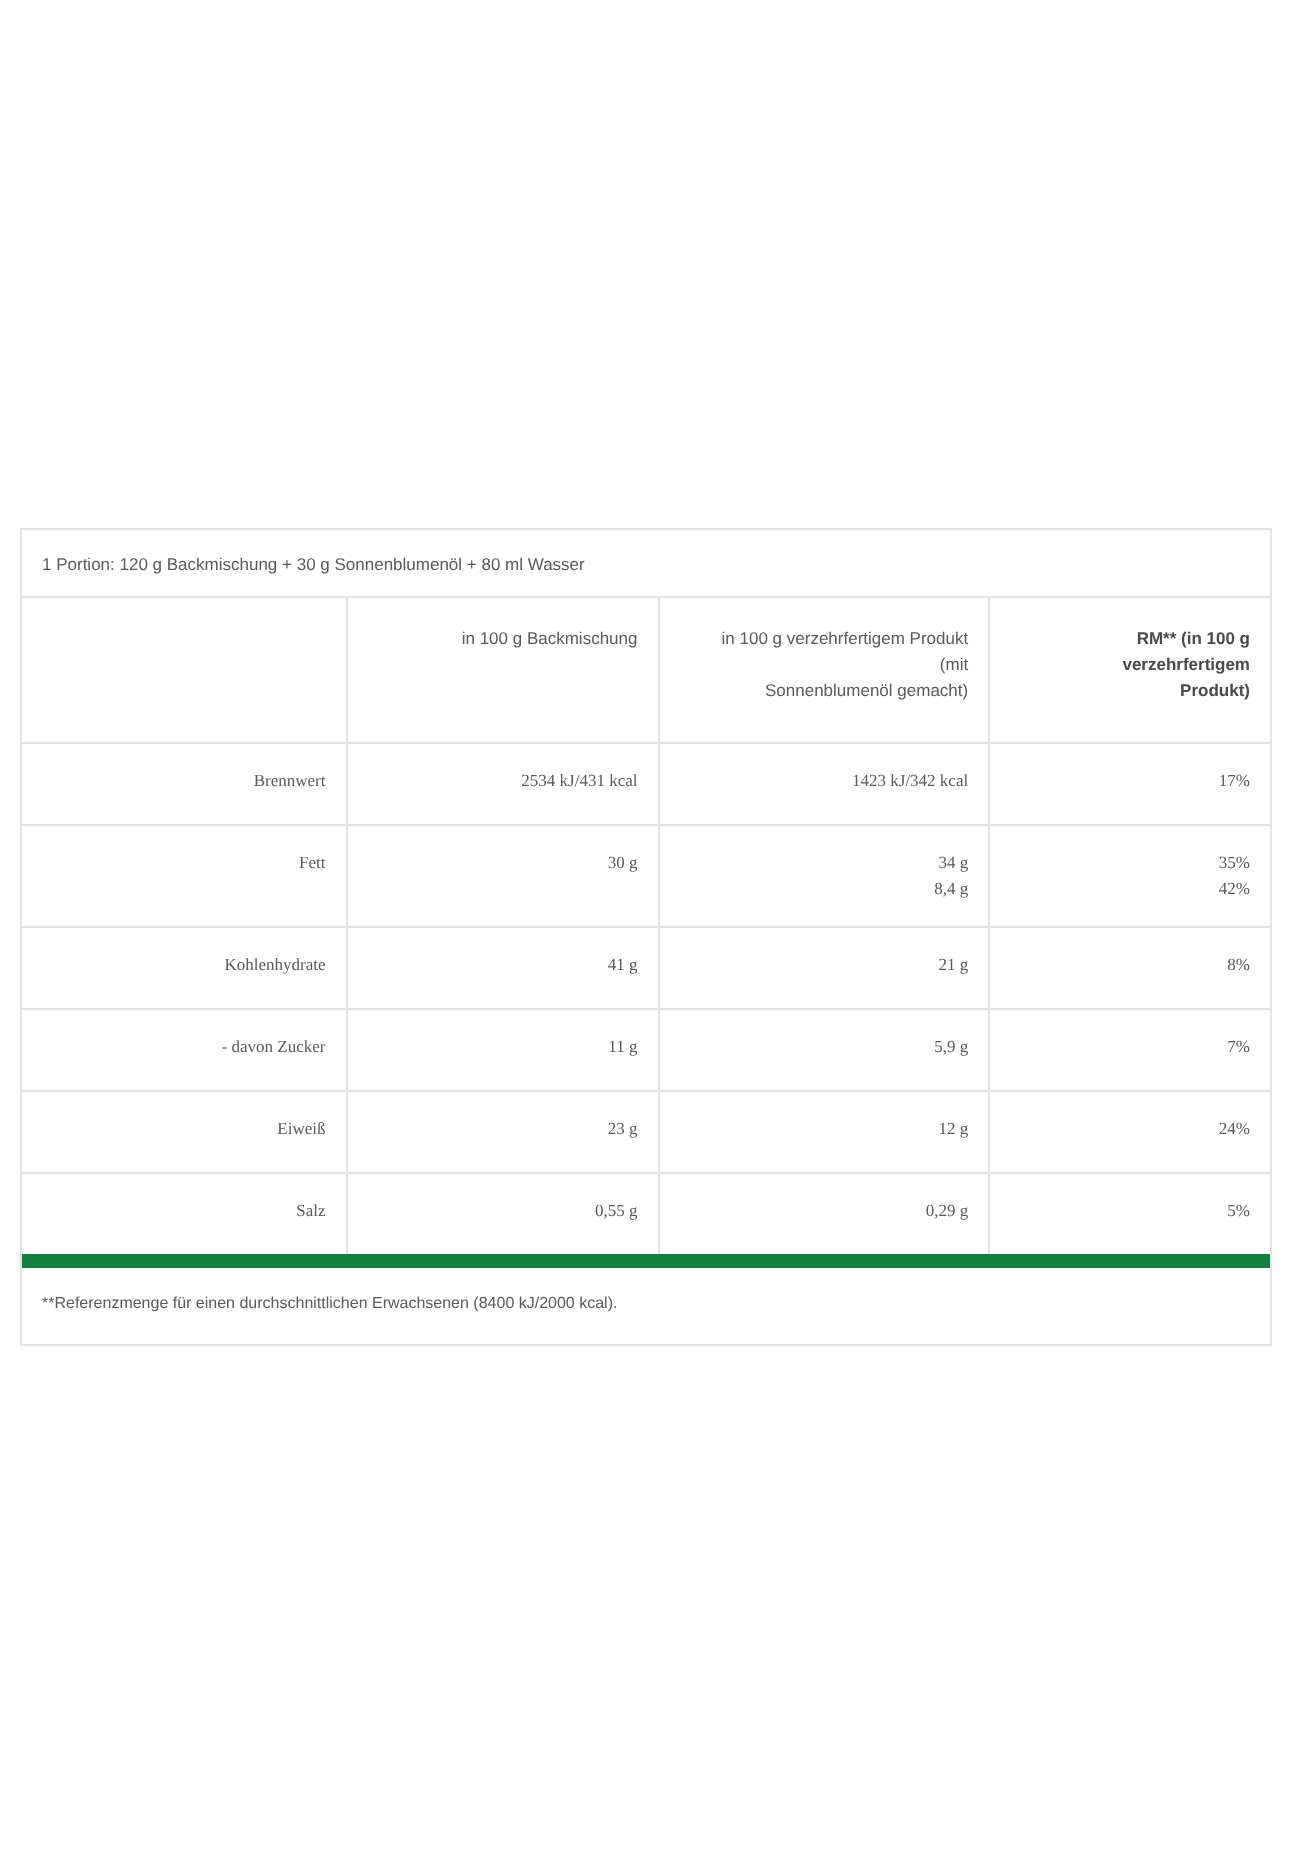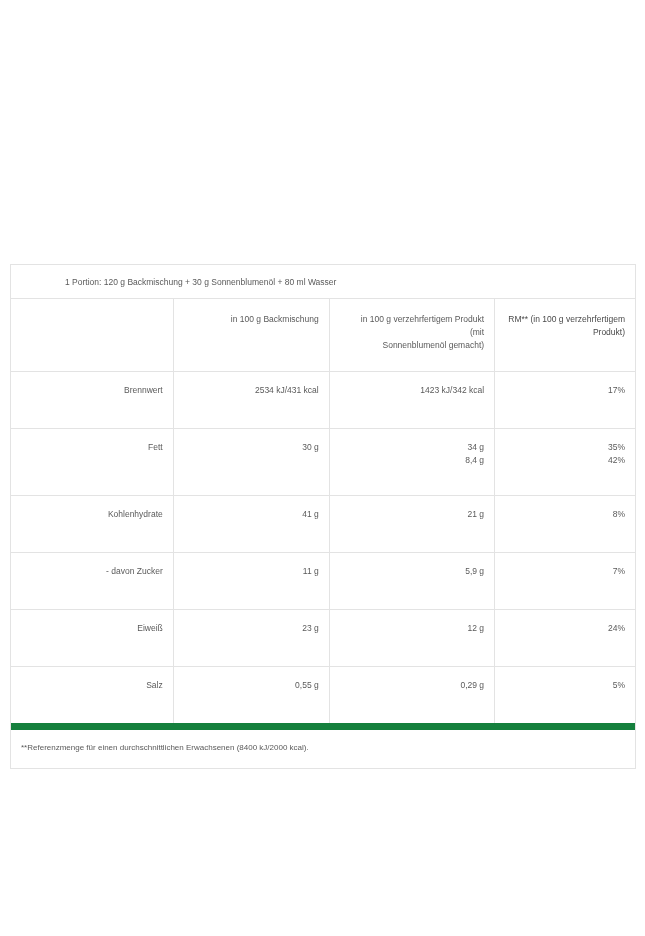--- a/index.html
+++ b/index.html
@@ -31,21 +31,20 @@
   }
   .serving-info {
     padding: 11px 10px 9px 10px;
     font-size: 8.5px;
     line-height: 1.55;
     color: #5a5a5a;
     border-bottom: 1px solid #e3e3e3;
   }
   .serving-info div {
     white-space: nowrap;
-    margin-left: 44px;
   }
   table.nutri {
     border-collapse: collapse;
     width: 100%;
     table-layout: fixed;
   }
   table.nutri col.c1 { width: 26%; }
   table.nutri col.c2 { width: 25%; }
   table.nutri col.c3 { width: 26.5%; }
   table.nutri col.c4 { width: 22.5%; }
@@ -63,27 +62,28 @@
   }
   table.nutri th:last-child, table.nutri td:last-child {
     border-right: none;
   }
   table.nutri thead th {
     height: 44px;
     padding-top: 14px;
     padding-bottom: 14px;
   }
   table.nutri thead th.rm {
-    font-weight: normal;
+    font-weight: bold;
     color: #4a4a4a;
   }
   table.nutri tbody td {
     height: 16px;
     padding-top: 12px;
-    padding-bottom: 28px;
+    padding-bottom: 12px;
+    font-family: Liberation Serif, serif;
   }
   table.nutri tbody tr:last-child td {
     border-bottom: 7px solid #15803d;
   }
   .multi-line span {
     display: block;
   }
   .footnote {
     padding: 12px 10px 14px 10px;
     font-size: 8px;

